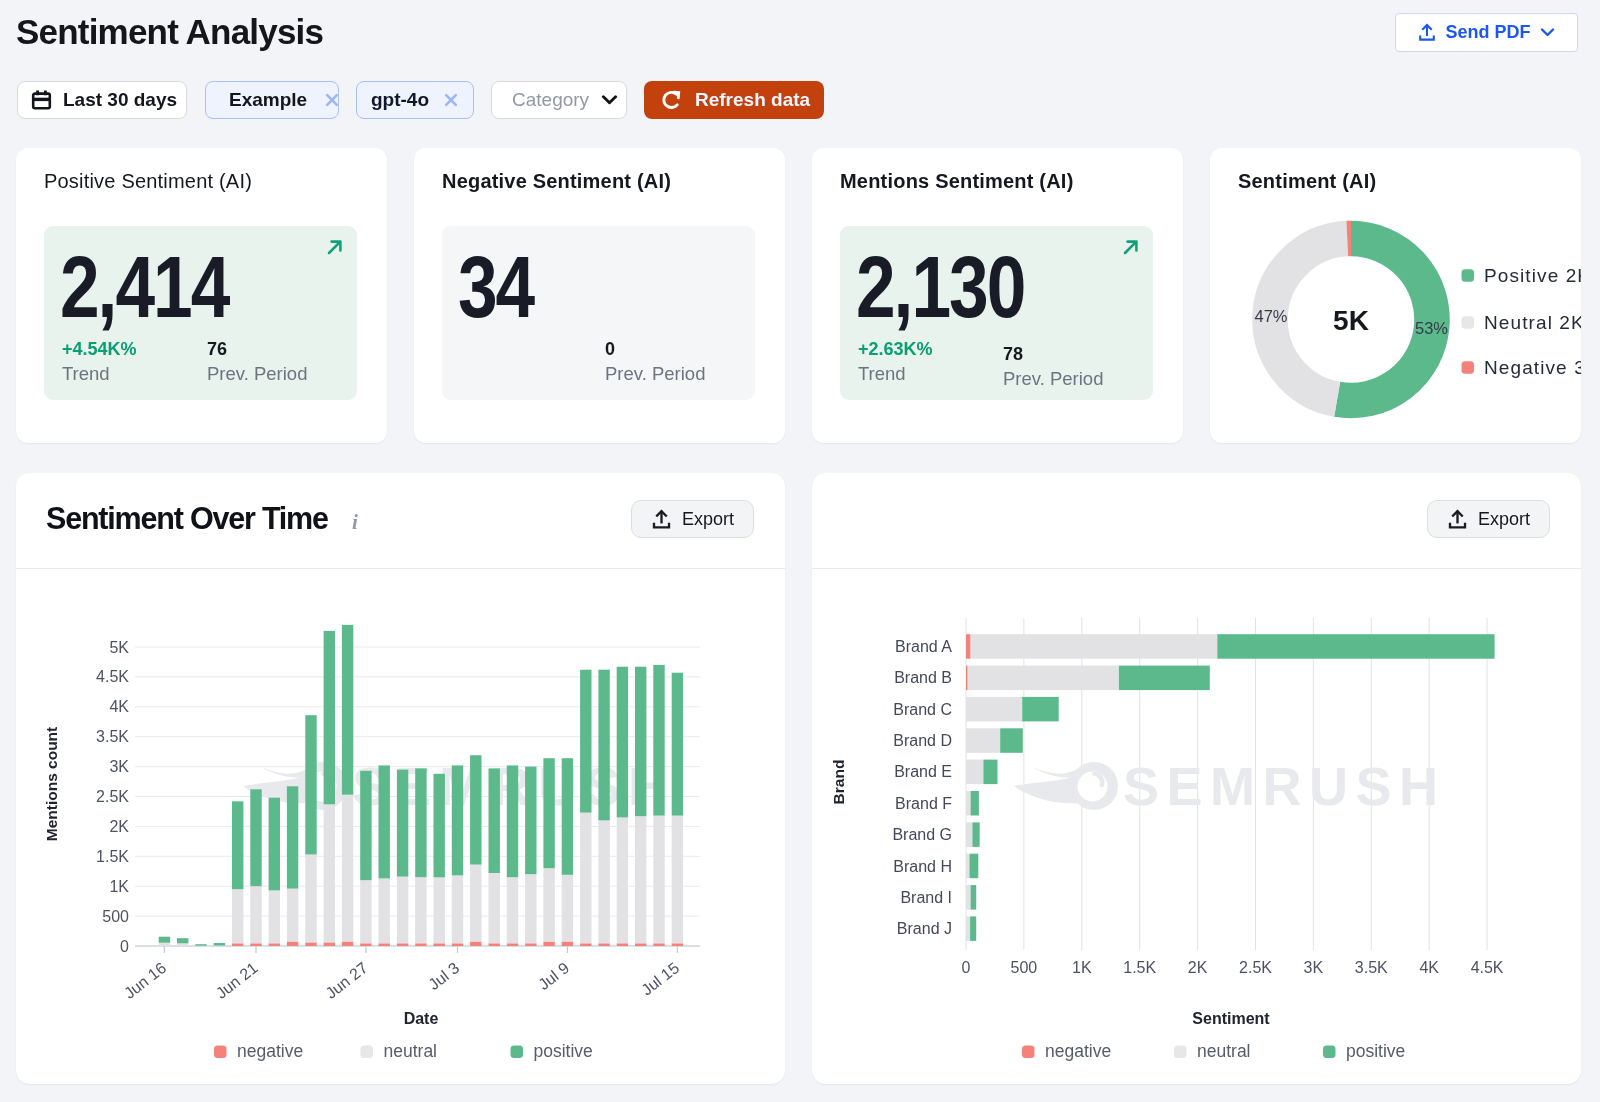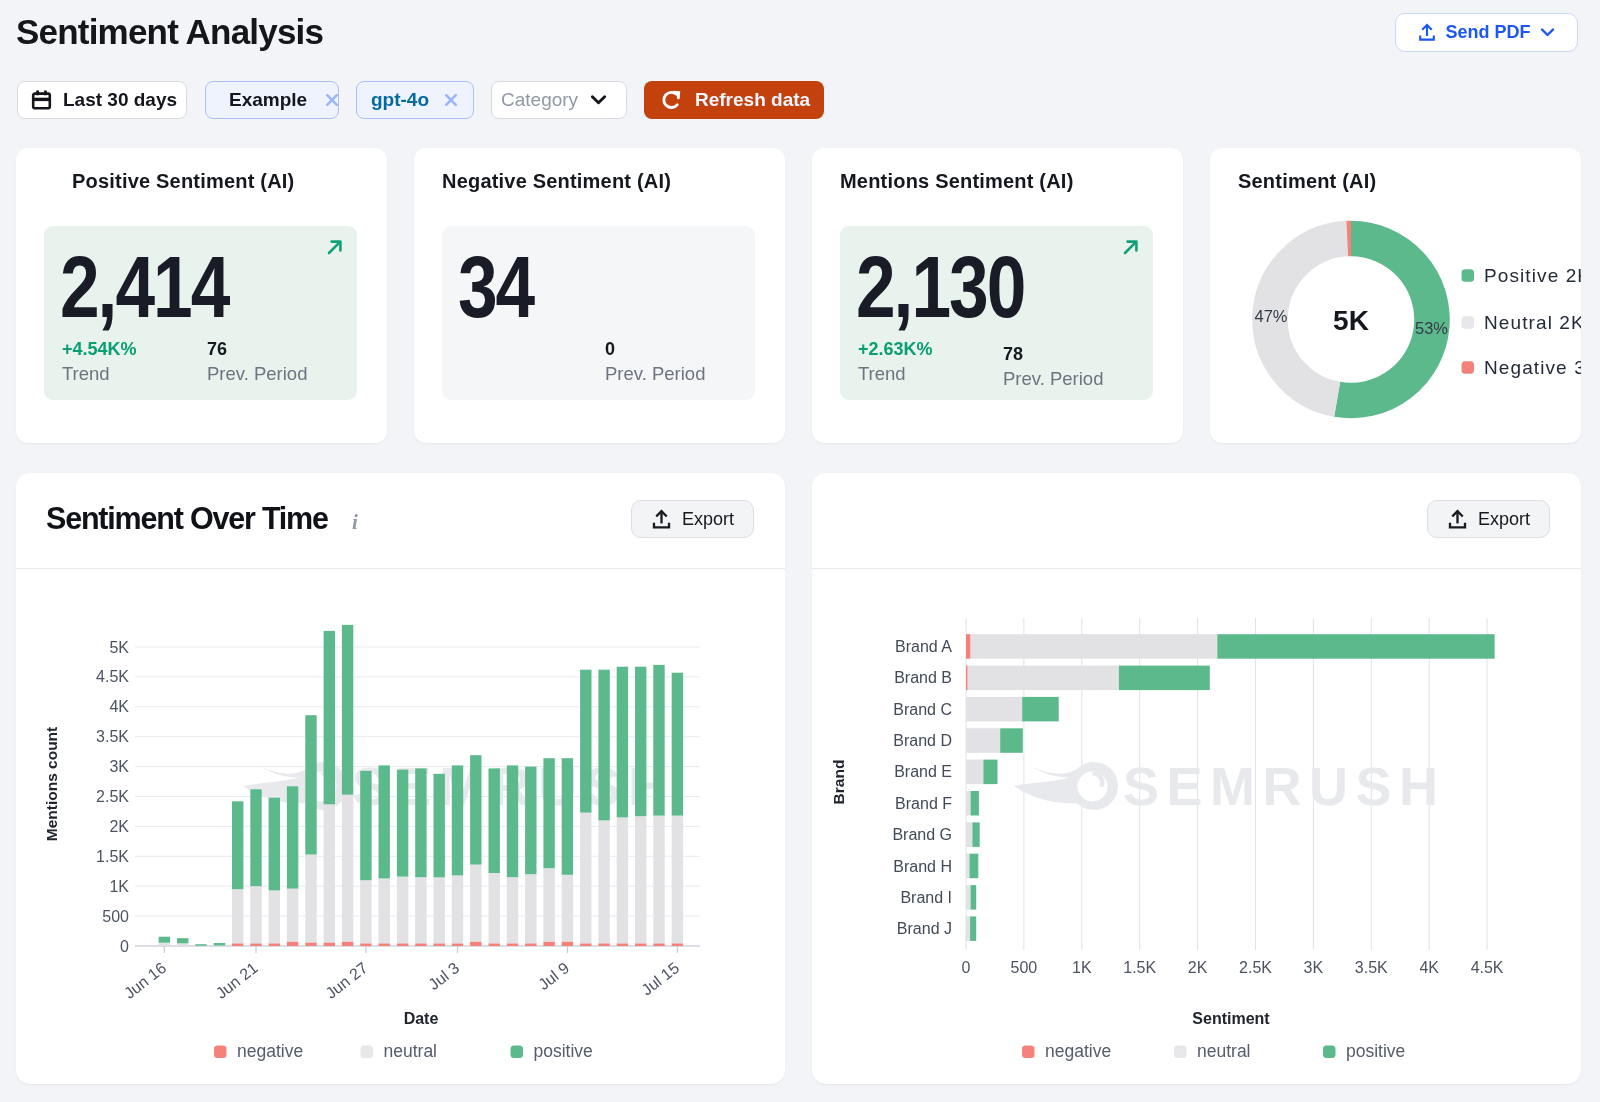--- a/index.html
+++ b/index.html
@@ -6,21 +6,21 @@
 .page { position:relative; width:1470px; height:1102px; }
 .card { position:absolute; background:#fff; box-shadow:0 1px 2px rgba(16,24,40,.06); overflow:hidden; }
 .bignum { position:absolute; left:16px; top:17px; font-size:88px; font-weight:700; letter-spacing:-2.5px; color:#191c26; transform:scaleX(0.81); transform-origin:0 0; line-height:1; }
 .btn { display:inline-flex; align-items:center; background:#fff; border:1px solid #d8dade; border-radius:8px; height:38px; }
 </style></head>
 <body>
 <div class="page">
 
 <div style="position:absolute;left:16px;top:12px;font-size:35px;font-weight:800;letter-spacing:-0.8px;color:#14161c;">Sentiment Analysis</div>
 
-<div style="position:absolute;left:1395px;top:13px;width:183px;height:39px;background:#fff;border:1.5px solid #c9d7fb;border-radius:10px;display:flex;align-items:center;justify-content:center;gap:9px;">
+<div style="position:absolute;left:1395px;top:13px;width:183px;height:39px;background:#fff;border:1.5px solid #c9d7fb;border-radius:4px;display:flex;align-items:center;justify-content:center;gap:9px;">
   <svg width="18" height="19" viewBox="0 0 18 19">
         <g stroke="#1b57f1" stroke-width="2.1" fill="none" stroke-linecap="square">
           <path d="M9 12 L9 2.6"></path>
           <path d="M5 6 L9 2 L13 6" stroke-linejoin="miter" fill="none"></path>
           <path d="M2.2 12.5 L2.2 16.6 L15.8 16.6 L15.8 12.5" stroke-linecap="butt"></path>
         </g>
       </svg>
       <span style="font-size:18px;font-weight:600;color:#1b57f1;">Send PDF</span>
       <svg width="15" height="9" viewBox="0 0 15 9">
         <path d="M2 1.5 L7.5 7 L13 1.5" stroke="#1b57f1" stroke-width="2.4" fill="none" stroke-linecap="round" stroke-linejoin="round"></path>
@@ -39,45 +39,45 @@
     </div>
 <div class="btn" style="position:absolute;left:205px;top:81px;width:134px;border:1.5px solid #a9c1f8;background:#eef3fe;padding-left:23px;">
   <span style="font-size:19px;font-weight:600;color:#14161c;">Example</span>
       <span style="margin-left:18px;display:flex;">
         <svg width="14" height="14" viewBox="0 0 14 14">
           <path d="M2.2 2.2 L11.8 11.8 M11.8 2.2 L2.2 11.8" stroke="#9db7f6" stroke-width="2.6" stroke-linecap="round"></path>
         </svg>
       </span>
     </div>
 <div class="btn" style="position:absolute;left:356px;top:81px;width:118px;border:1.5px solid #a9c1f8;background:#eef3fe;padding-left:14px;">
-  <span style="font-size:19px;font-weight:600;color:#0369a1;">gpt-4o</span>
+  <span style="font-size:19px;font-weight:600;color:#0f172a;">gpt-4o</span>
       <span style="margin-left:15px;display:flex;">
         <svg width="14" height="14" viewBox="0 0 14 14">
           <path d="M2.2 2.2 L11.8 11.8 M11.8 2.2 L2.2 11.8" stroke="#9db7f6" stroke-width="2.6" stroke-linecap="round"></path>
         </svg>
       </span>
     </div>
-<div class="btn" style="position:absolute;left:491px;top:81px;width:136px;padding-left:9px;">
+<div class="btn" style="position:absolute;left:491px;top:81px;width:136px;padding-left:20px;">
   <span style="font-size:19px;font-weight:500;color:#9199a4;">Category</span>
       <span style="margin-left:12px;display:flex;">
         <svg width="17" height="10" viewBox="0 0 15 9">
           <path d="M2 1.5 L7.5 7 L13 1.5" stroke="#14161c" stroke-width="2.6" fill="none" stroke-linecap="round" stroke-linejoin="round"></path>
         </svg>
       </span>
     </div>
 <div style="position:absolute;left:644px;top:81px;width:180px;height:38px;background:#c2410c;border-radius:8px;display:flex;align-items:center;padding-left:17px;gap:12px;">
   <svg width="22" height="22" viewBox="0 0 22 22">
         <path d="M16.2 15.9 A 7.6 7.6 0 1 1 15.4 5.2" stroke="#ffffff" stroke-width="2.9" fill="none" stroke-linecap="round"></path>
         <path d="M12.9 3.2 L17.7 3.6 L17.3 8.9" fill="none" stroke="#ffffff" stroke-width="2.9" stroke-linejoin="miter" stroke-linecap="round"></path>
       </svg>
       <span style="font-size:19px;font-weight:700;color:#f4f6ff;">Refresh data</span>
     </div>
 
 <div class="card" style="left:16px;top:148px;width:371px;height:295px;border-radius:12px;">
-      <div style="position:absolute;left:28px;top:22px;font-size:20px;font-weight:700;letter-spacing:0.2px;color:#16181f;margin-left:28px;">Positive Sentiment (AI)</div>
+      <div style="position:absolute;left:28px;top:22px;font-size:20px;font-weight:400;letter-spacing:0.2px;color:#16181f;">Positive Sentiment (AI)</div>
       <div style="position:absolute;left:28px;top:78px;width:313px;height:174px;border-radius:9px;background:#e7f3ec;">
         <div style="position:absolute;right:14px;top:13px;"><svg width="17" height="17" viewBox="0 0 17 17">
             <g stroke="#12a07b" stroke-width="2.6" fill="none">
               <path d="M3 14 L13.6 3.4" stroke-linecap="round"></path>
               <path d="M5.6 2.6 L14.4 2.6 L14.4 11.4" stroke-linecap="round" stroke-linejoin="round"></path>
             </g>
           </svg></div>
         <div class="bignum">2,414</div>
         <div style="position:absolute;left:18px;top:113px;">
           <div style="font-size:18px;font-weight:700;color:#0a9e73;">+4.54K%</div>

